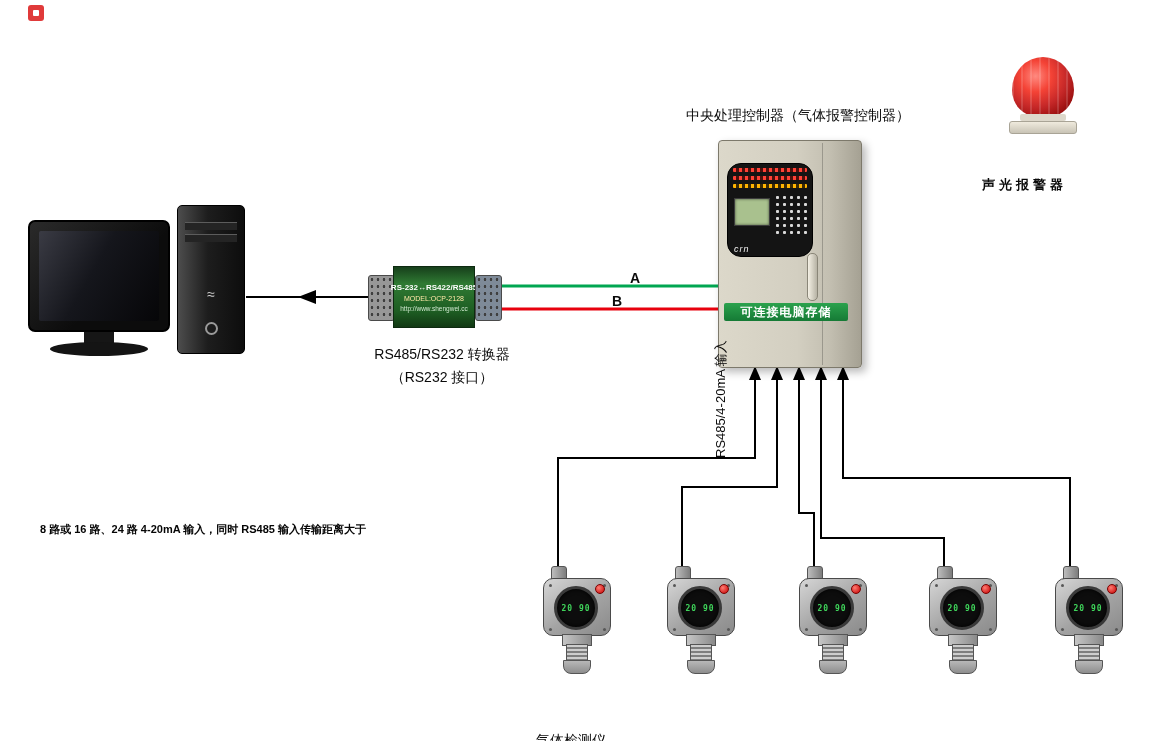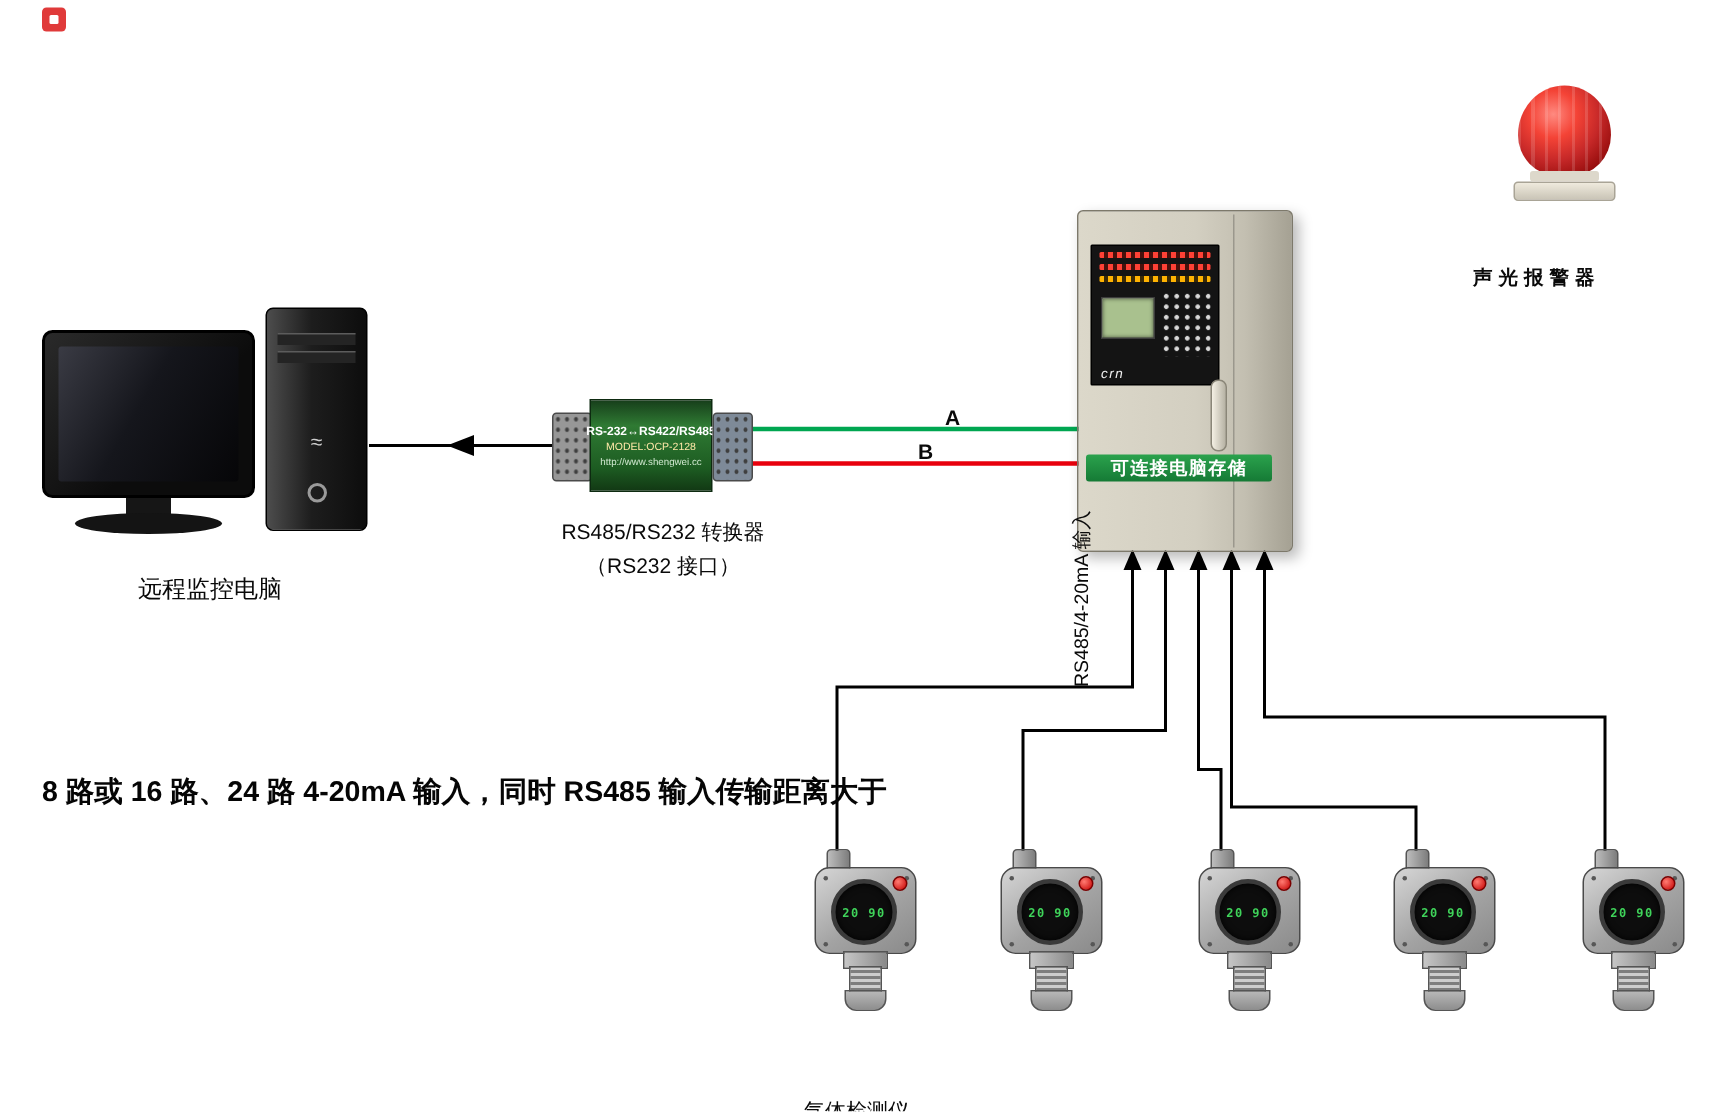--- a/index.html
+++ b/index.html
@@ -41,21 +41,21 @@
              border:1px solid #0d2a10;display:flex;flex-direction:column;align-items:center;justify-content:center;gap:3px;}
   .conv-l1{color:#fff;font-weight:bold;font-size:8px;white-space:nowrap;}
   .conv-l2{color:#ffe9a8;font-size:7px;white-space:nowrap;}
   .conv-l3{color:#cfe8cf;font-size:6.5px;white-space:nowrap;}
 
   
   .panel{position:absolute;left:718px;top:140px;width:142px;height:226px;border:1px solid #7d796b;border-radius:4px;
          background:linear-gradient(90deg,#dcd8ca 0%,#d3cfc1 55%,#c3bfb1 78%,#a5a193 100%);
          box-shadow:4px 4px 9px rgba(0,0,0,0.28);}
   .panel .seam{position:absolute;left:103px;top:2px;bottom:2px;width:1px;background:rgba(0,0,0,0.22);}
-  .panel .face{position:absolute;left:8px;top:22px;width:84px;height:92px;background:#141414;border:1px solid #000;border-radius:1px;}
+  .panel .face{position:absolute;left:8px;top:22px;width:84px;height:92px;background:#141414;border:1px solid #000;border-radius:14px;}
   .face .led-row{height:4px;margin:4px 5px 0;border-radius:1px;
                  background:repeating-linear-gradient(90deg,#ff4136 0 3px,#4a100c 3px 6px);}
   .face .led-row.alt{background:repeating-linear-gradient(90deg,#ffb302 0 3px,#3a2a05 3px 6px);}
   .face .lcd{position:absolute;left:6px;top:34px;width:34px;height:26px;background:#a9c18e;border:1px solid #3c3c3c;
              box-shadow:inset 0 0 3px rgba(0,0,0,.6);}
   .face .keypad{position:absolute;left:46px;top:30px;right:5px;bottom:18px;
                 background-image:radial-gradient(#d9d9d9 1.3px,rgba(0,0,0,0) 1.8px);background-size:7px 7px;}
   .face .brand{position:absolute;left:6px;bottom:2px;color:#f0f0f0;font-size:9px;font-style:italic;letter-spacing:1px;}
   .panel .strip{position:absolute;left:5px;top:162px;width:124px;height:18px;line-height:18px;text-align:center;
                 color:#fff;font-size:12px;font-weight:bold;letter-spacing:1px;border-radius:2px;
@@ -91,21 +91,21 @@
                border:3px solid #3a3a3a;box-shadow:inset 0 0 5px #000;display:flex;align-items:center;justify-content:center;
                color:#3fd35a;font-family:"DejaVu Sans Mono","Liberation Mono",monospace;font-size:8px;font-weight:bold;letter-spacing:1px;}
   .det-neck{position:absolute;left:31px;top:68px;width:28px;height:10px;border:1px solid #555;
             background:linear-gradient(90deg,#c6c6c6,#8a8a8a);}
   .det-stem{position:absolute;left:35px;top:78px;width:20px;height:16px;border:1px solid #555;
             background:repeating-linear-gradient(180deg,#cdcdcd 0 2px,#7e7e7e 2px 4px);}
   .det-tip{position:absolute;left:32px;top:94px;width:26px;height:12px;border:1px solid #555;border-radius:0 0 8px 8px;
            background:linear-gradient(180deg,#b8b8b8,#8e8e8e);}
 
   
-  .desc{position:absolute;left:28px;top:510px;width:510px;font-size:19px;line-height:38px;font-weight:600;color:#050505;}
+  .desc{position:absolute;left:40px;top:510px;width:510px;font-size:11px;line-height:38px;font-weight:600;color:#050505;}
   .desc div{white-space:nowrap;}
 
   
   .controller-title{left:686px;top:107px;font-size:14px;}
   .alarm-label{left:982px;top:176px;font-size:13px;font-weight:bold;letter-spacing:4px;}
   .computer-label{left:55px;top:383px;width:170px;text-align:center;font-size:16px;}
   .conv-label1{left:362px;top:346px;width:160px;text-align:center;font-size:14px;}
   .conv-label2{left:362px;top:369px;width:160px;text-align:center;font-size:14px;}
   .det-label{left:536px;top:732px;font-size:14px;}
   .wireA{left:630px;top:270px;font-size:14px;font-weight:bold;}
@@ -145,34 +145,34 @@
     </div>
     <div class="neck"></div>
     <div class="mbase"></div>
   </div>
   <div class="tower">
     <div class="slot s1"></div>
     <div class="slot s2"></div>
     <div class="wave">≈</div>
     <div class="power"></div>
   </div>
-  <div class="label computer-label">远程监控电脑</div>
 
   <div class="converter">
     <div class="conn left"></div>
     <div class="conv-body">
       <div class="conv-l1">RS-232↔RS422/RS485</div>
       <div class="conv-l2">MODEL:OCP-2128</div>
       <div class="conv-l3">http://www.shengwei.cc</div>
     </div>
     <div class="conn right"></div>
   </div>
   <div class="label conv-label1">RS485/RS232 转换器</div>
   <div class="label conv-label2">（RS232 接口）</div>
 
+  <div class="label controller-title">中央处理控制器（气体报警控制器）</div>
   <div class="panel">
     <div class="seam"></div>
     <div class="face">
       <div class="led-row"></div>
       <div class="led-row"></div>
       <div class="led-row alt"></div>
       <div class="lcd"></div>
       <div class="keypad"></div>
       <div class="brand">crn</div>
     </div>

